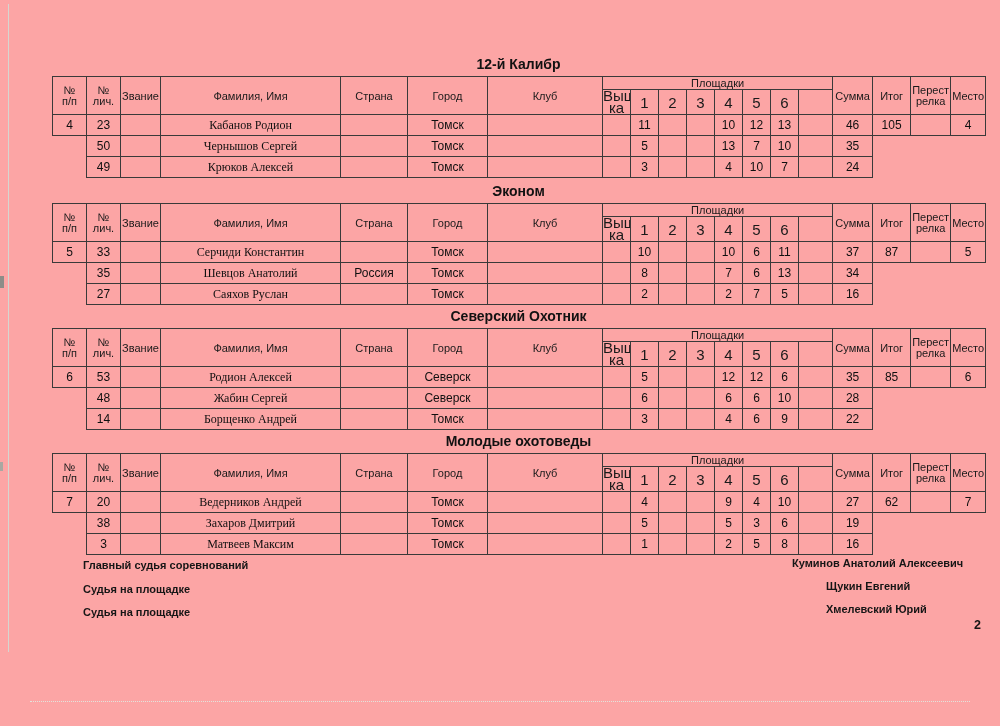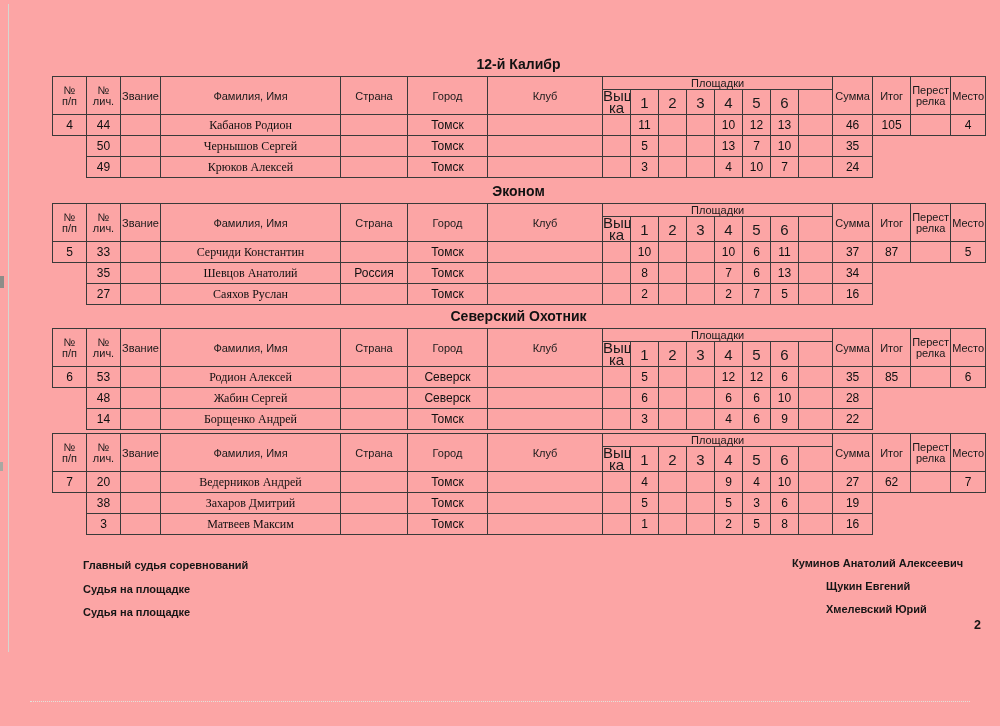--- a/index.html
+++ b/index.html
@@ -154,21 +154,21 @@
           <th>3</th>
           <th>4</th>
           <th>5</th>
           <th>6</th>
           <th></th>
         </tr>
       </thead>
       <tbody>
             <tr>
     <td class="num">4</td>
-    <td class="num">44</td>
+    <td class="num">23</td>
     <td></td>
     <td class="td-name">Кабанов Родион</td>
     <td class="td-small"></td>
     <td class="td-small">Томск</td>
     <td class="td-small"></td>
     <td></td>
     <td class="num">11</td>
     <td class="num"></td>
     <td class="num"></td>
     <td class="num">10</td>
@@ -461,20 +461,21 @@
     <td></td>
     <td class="num">22</td>
     <td class="num ghost"></td>
     <td class="ghost"></td>
     <td class="num ghost"></td>
   </tr>
           </tbody>
     </table>
   </section>
       <section class="block block-3">
+    <h2 class="tbl-title">Молодые охотоведы</h2>
     <table class="res">
       <colgroup>
         <col class="c-pp">
             <col class="c-lich">
             <col class="c-zv">
             <col class="c-name">
         <col class="c-country">
             <col class="c-city">
             <col class="c-club">
             <col class="c-vysh">

